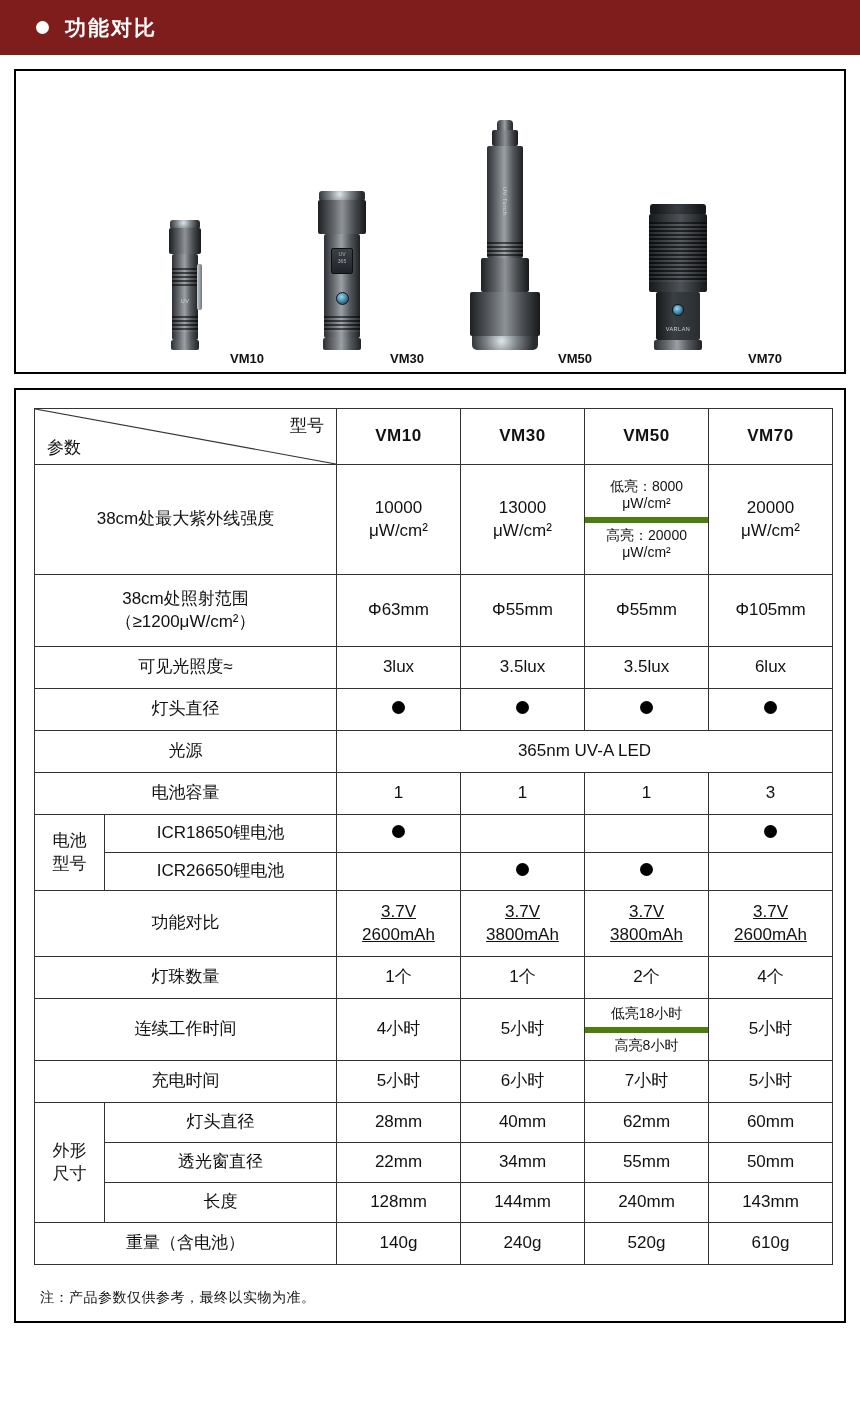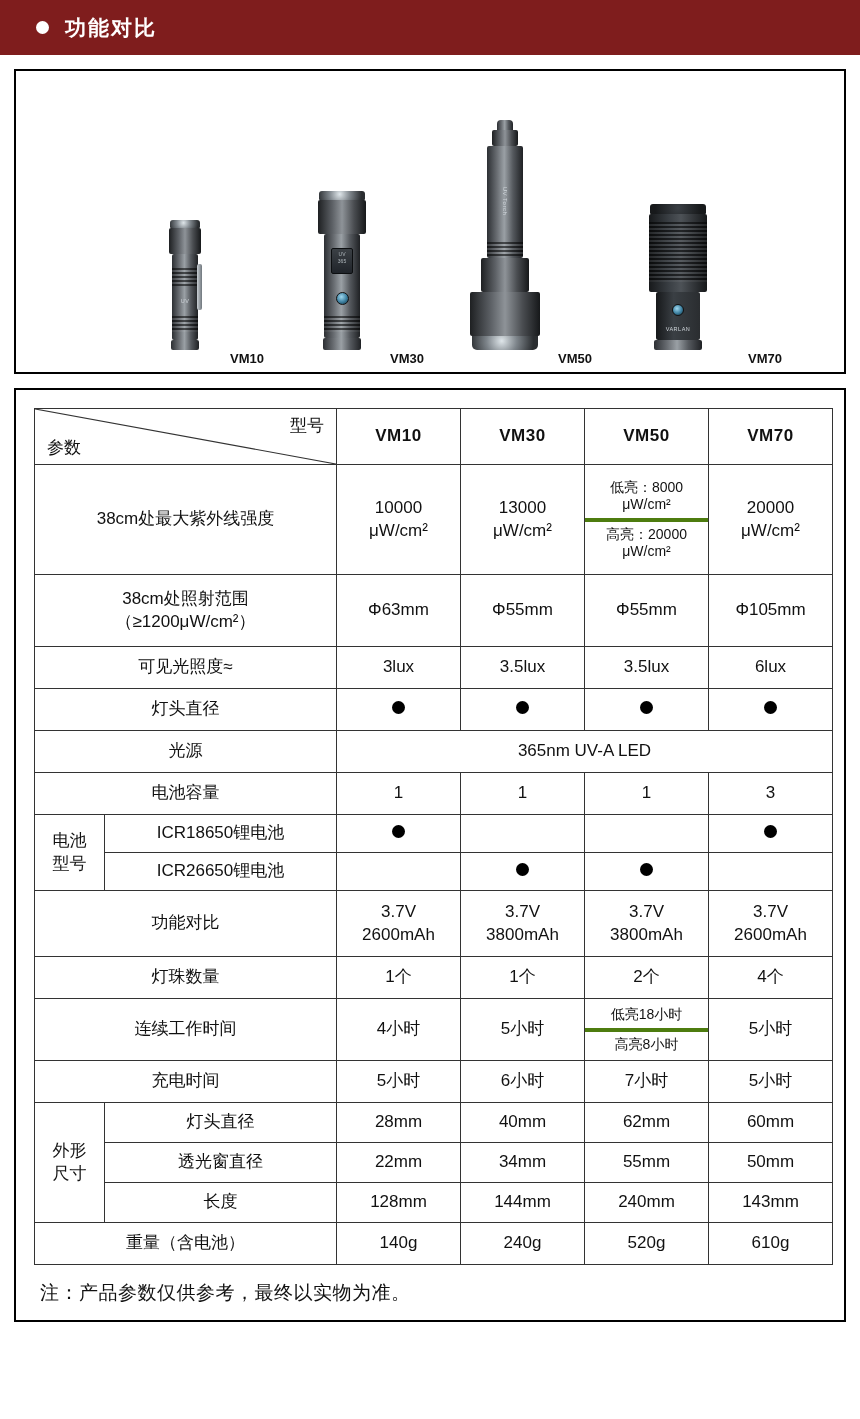--- a/index.html
+++ b/index.html
@@ -139,21 +139,21 @@
     font-family: "Liberation Sans", "DejaVu Sans", sans-serif;
   }
   td.label-cell { font-size: 17px; }
   td.model-head { font-weight: bold; font-size: 17px; letter-spacing: .5px; }
   .sub-split { padding: 0 !important; }
   .sub-split > div {
     padding: 4px 2px;
     font-size: 14px;
     line-height: 1.25;
   }
-  .sub-split > div + div { border-top: 4px solid #4d7c0f; }
+  .sub-split > div + div { border-top: 6px solid #4d7c0f; }
   .dot {
     display: inline-block;
     width: 13px; height: 13px;
     border-radius: 50%;
     background: #000;
   }
   
   td.diag {
     position: relative;
     height: 56px;
@@ -166,27 +166,27 @@
     overflow: hidden;
   }
   td.diag .diag-line svg { display: block; width: 100%; height: 100%; }
   td.diag .tl {
     position: absolute; left: 12px; bottom: 4px; font-size: 17px;
   }
   td.diag .br {
     position: absolute; right: 12px; top: 6px; font-size: 17px;
   }
   .note {
-    margin-top: 15px;
-    font-size: 19px;
+    margin-top: 24px;
+    font-size: 14px;
     padding-left: 6px;
     letter-spacing: .5px;
     font-family: Liberation Serif, serif;
   }
-  .nowrap { white-space: nowrap; }
+  .nowrap { white-space: nowrap; text-decoration: underline; }
 </style>
 </head>
 <body>
 
 <div class="header">
   <span class="bullet"></span>
   <span class="title">功能对比</span>
 </div>
 
 <div class="photo-panel">

